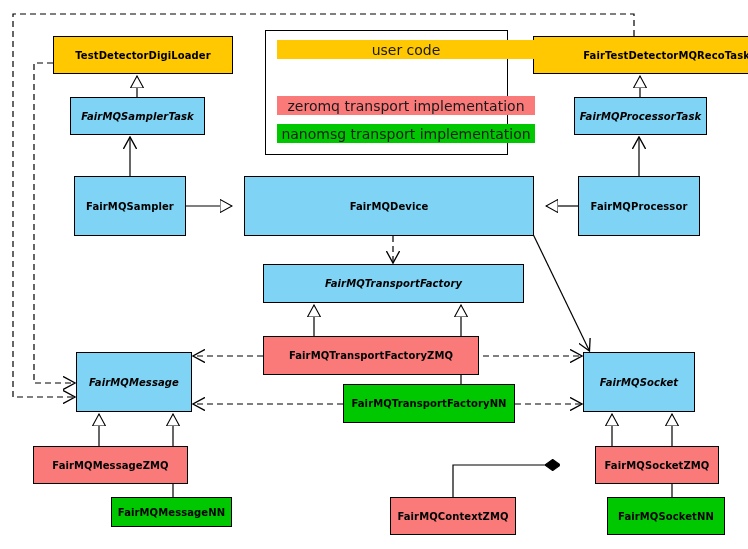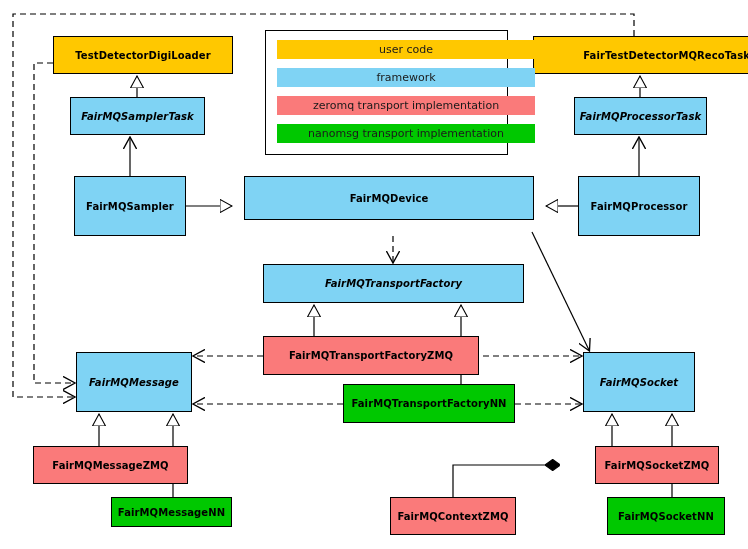--- a/index.html
+++ b/index.html
@@ -32,21 +32,21 @@
   #legend{
     position:absolute;
     left:265px;top:30px;width:243px;height:125px;
     background:#ffffff;border:1px solid #000000;
     z-index:4;
     box-sizing:border-box;
   }
   .legrow{
     position:absolute;left:11px;width:258px;height:19px;
     display:flex;align-items:center;justify-content:center;
-    font-size:11px;color:#1a1a1a;
+    font-size:14px;color:#1a1a1a;
   }
   .legrow.r0{top:9px;background:#ffc800;}
   .legrow.r1{top:37px;background:#7fd3f4;}
   .legrow.r2{top:65px;background:#fa7a7a;}
   .legrow.r3{top:93px;background:#00c800;}
 </style>
 </head>
 <body>
 
 <div id="canvas">
@@ -108,23 +108,20 @@
 
       <path d="M 453 497 L 453 465 L 546 465" marker-end="url(#blackDiamond)"></path>
 
     </g>
   </svg>
 
   <div id="legend">
     <div class="legrow r0">
       <span>user code</span>
     </div>
-    <div class="legrow r1">
-      <span>framework</span>
-    </div>
     <div class="legrow r2">
       <span>zeromq transport implementation</span>
     </div>
     <div class="legrow r3">
       <span>nanomsg transport implementation</span>
     </div>
   </div>
 
   <div id="nodes">
       <div class="node user" style="left: 53px; top: 36px; width: 180px; height: 38px;">
@@ -135,21 +132,21 @@
       </div>
       <div class="node fw italic" style="left: 70px; top: 97px; width: 135px; height: 38px;">
         <span>FairMQSamplerTask</span>
       </div>
       <div class="node fw italic" style="left: 574px; top: 97px; width: 133px; height: 38px;">
         <span>FairMQProcessorTask</span>
       </div>
       <div class="node fw" style="left: 74px; top: 176px; width: 112px; height: 60px;">
         <span>FairMQSampler</span>
       </div>
-      <div class="node fw" style="left: 244px; top: 176px; width: 290px; height: 44px;">
+      <div class="node fw" style="left: 244px; top: 176px; width: 290px; height: 60px;">
         <span>FairMQDevice</span>
       </div>
       <div class="node fw" style="left: 578px; top: 176px; width: 122px; height: 60px;">
         <span>FairMQProcessor</span>
       </div>
       <div class="node fw italic" style="left: 263px; top: 264px; width: 261px; height: 39px;">
         <span>FairMQTransportFactory</span>
       </div>
       <div class="node zmq" style="left: 263px; top: 336px; width: 216px; height: 39px;">
         <span>FairMQTransportFactoryZMQ</span>

